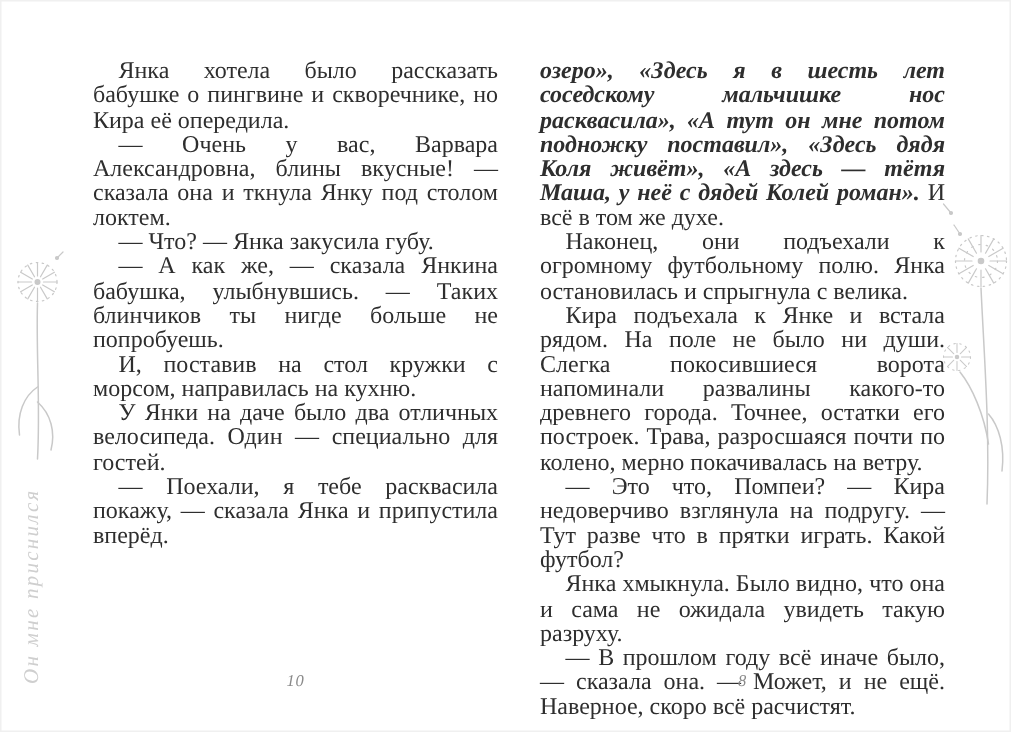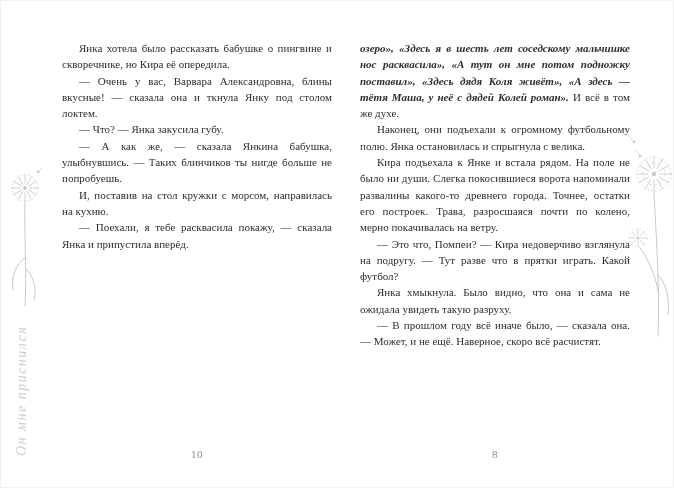--- a/index.html
+++ b/index.html
@@ -17,41 +17,42 @@
     box-shadow: inset 0 0 0 1px #f0f0f0;
   }
   .page {
     position: absolute;
     top: 40px;
     width: 270px;
   }
   .page-left  { left: 62px; }
   .page-right { left: 360px; }
   .page-text {
-    font-size: 11px;
+    font-size: 16px;
     line-height: 16.3px;
     text-align: justify;
     hyphens: auto;
     -webkit-hyphens: auto;
   }
   .page-text p {
     margin: 0;
     text-indent: 17px;
   }
   .page-text p.continuation {
     text-indent: 0;
   }
   .page-number {
     position: absolute;
     top: 448px;
     width: 270px;
     text-align: center;
     font-size: 11px;
     color: #8a8a8a;
     letter-spacing: 0.5px;
+    font-style: italic;
   }
   .page-number-left  { left: 62px; }
   .page-number-right { left: 360px; }
   .spine-title {
     position: absolute;
     left: 14px;
     top: 456px;
     transform: rotate(-90deg);
     transform-origin: 0 0;
     white-space: nowrap;
@@ -148,20 +149,21 @@
   </svg>
 </div>
 
 <section class="page page-left">
   <div class="page-text">
     <p>Янка хотела было рассказать бабушке о пингвине и скворечнике, но Кира её опередила.</p>
     <p>— Очень у вас, Варвара Александровна, блины вкусные! — сказала она и ткнула Янку под столом локтем.</p>
     <p>— Что? — Янка закусила губу.</p>
     <p>— А как же, — сказала Янкина бабушка, улыбнувшись. — Таких блинчиков ты нигде больше не попробуешь.</p>
     <p>И, поставив на стол кружки с морсом, направилась на кухню.</p>
+    <p>У Янки на даче было два отличных велосипеда. Один — специально для гостей.</p>
     <p>— Поехали, я тебе расквасила покажу, — сказала Янка и припустила вперёд.</p>
   </div>
 </section>
 <div class="page-number page-number-left">10</div>
 
 <section class="page page-right">
   <div class="page-text">
     <p class="continuation"><i>озеро», «Здесь я в шесть лет соседскому мальчишке нос расквасила», «А тут он мне потом подножку поставил», «Здесь дядя Коля живёт», «А здесь — тётя Маша, у неё с дядей Колей роман».</i><span> И всё в том же духе.</span></p>
     <p>Наконец, они подъехали к огромному футбольному полю. Янка остановилась и спрыгнула с велика.</p>
     <p>Кира подъехала к Янке и встала рядом. На поле не было ни души. Слегка покосившиеся ворота напоминали развалины какого-то древнего города. Точнее, остатки его построек. Трава, разросшаяся почти по колено, мерно покачивалась на ветру.</p>

